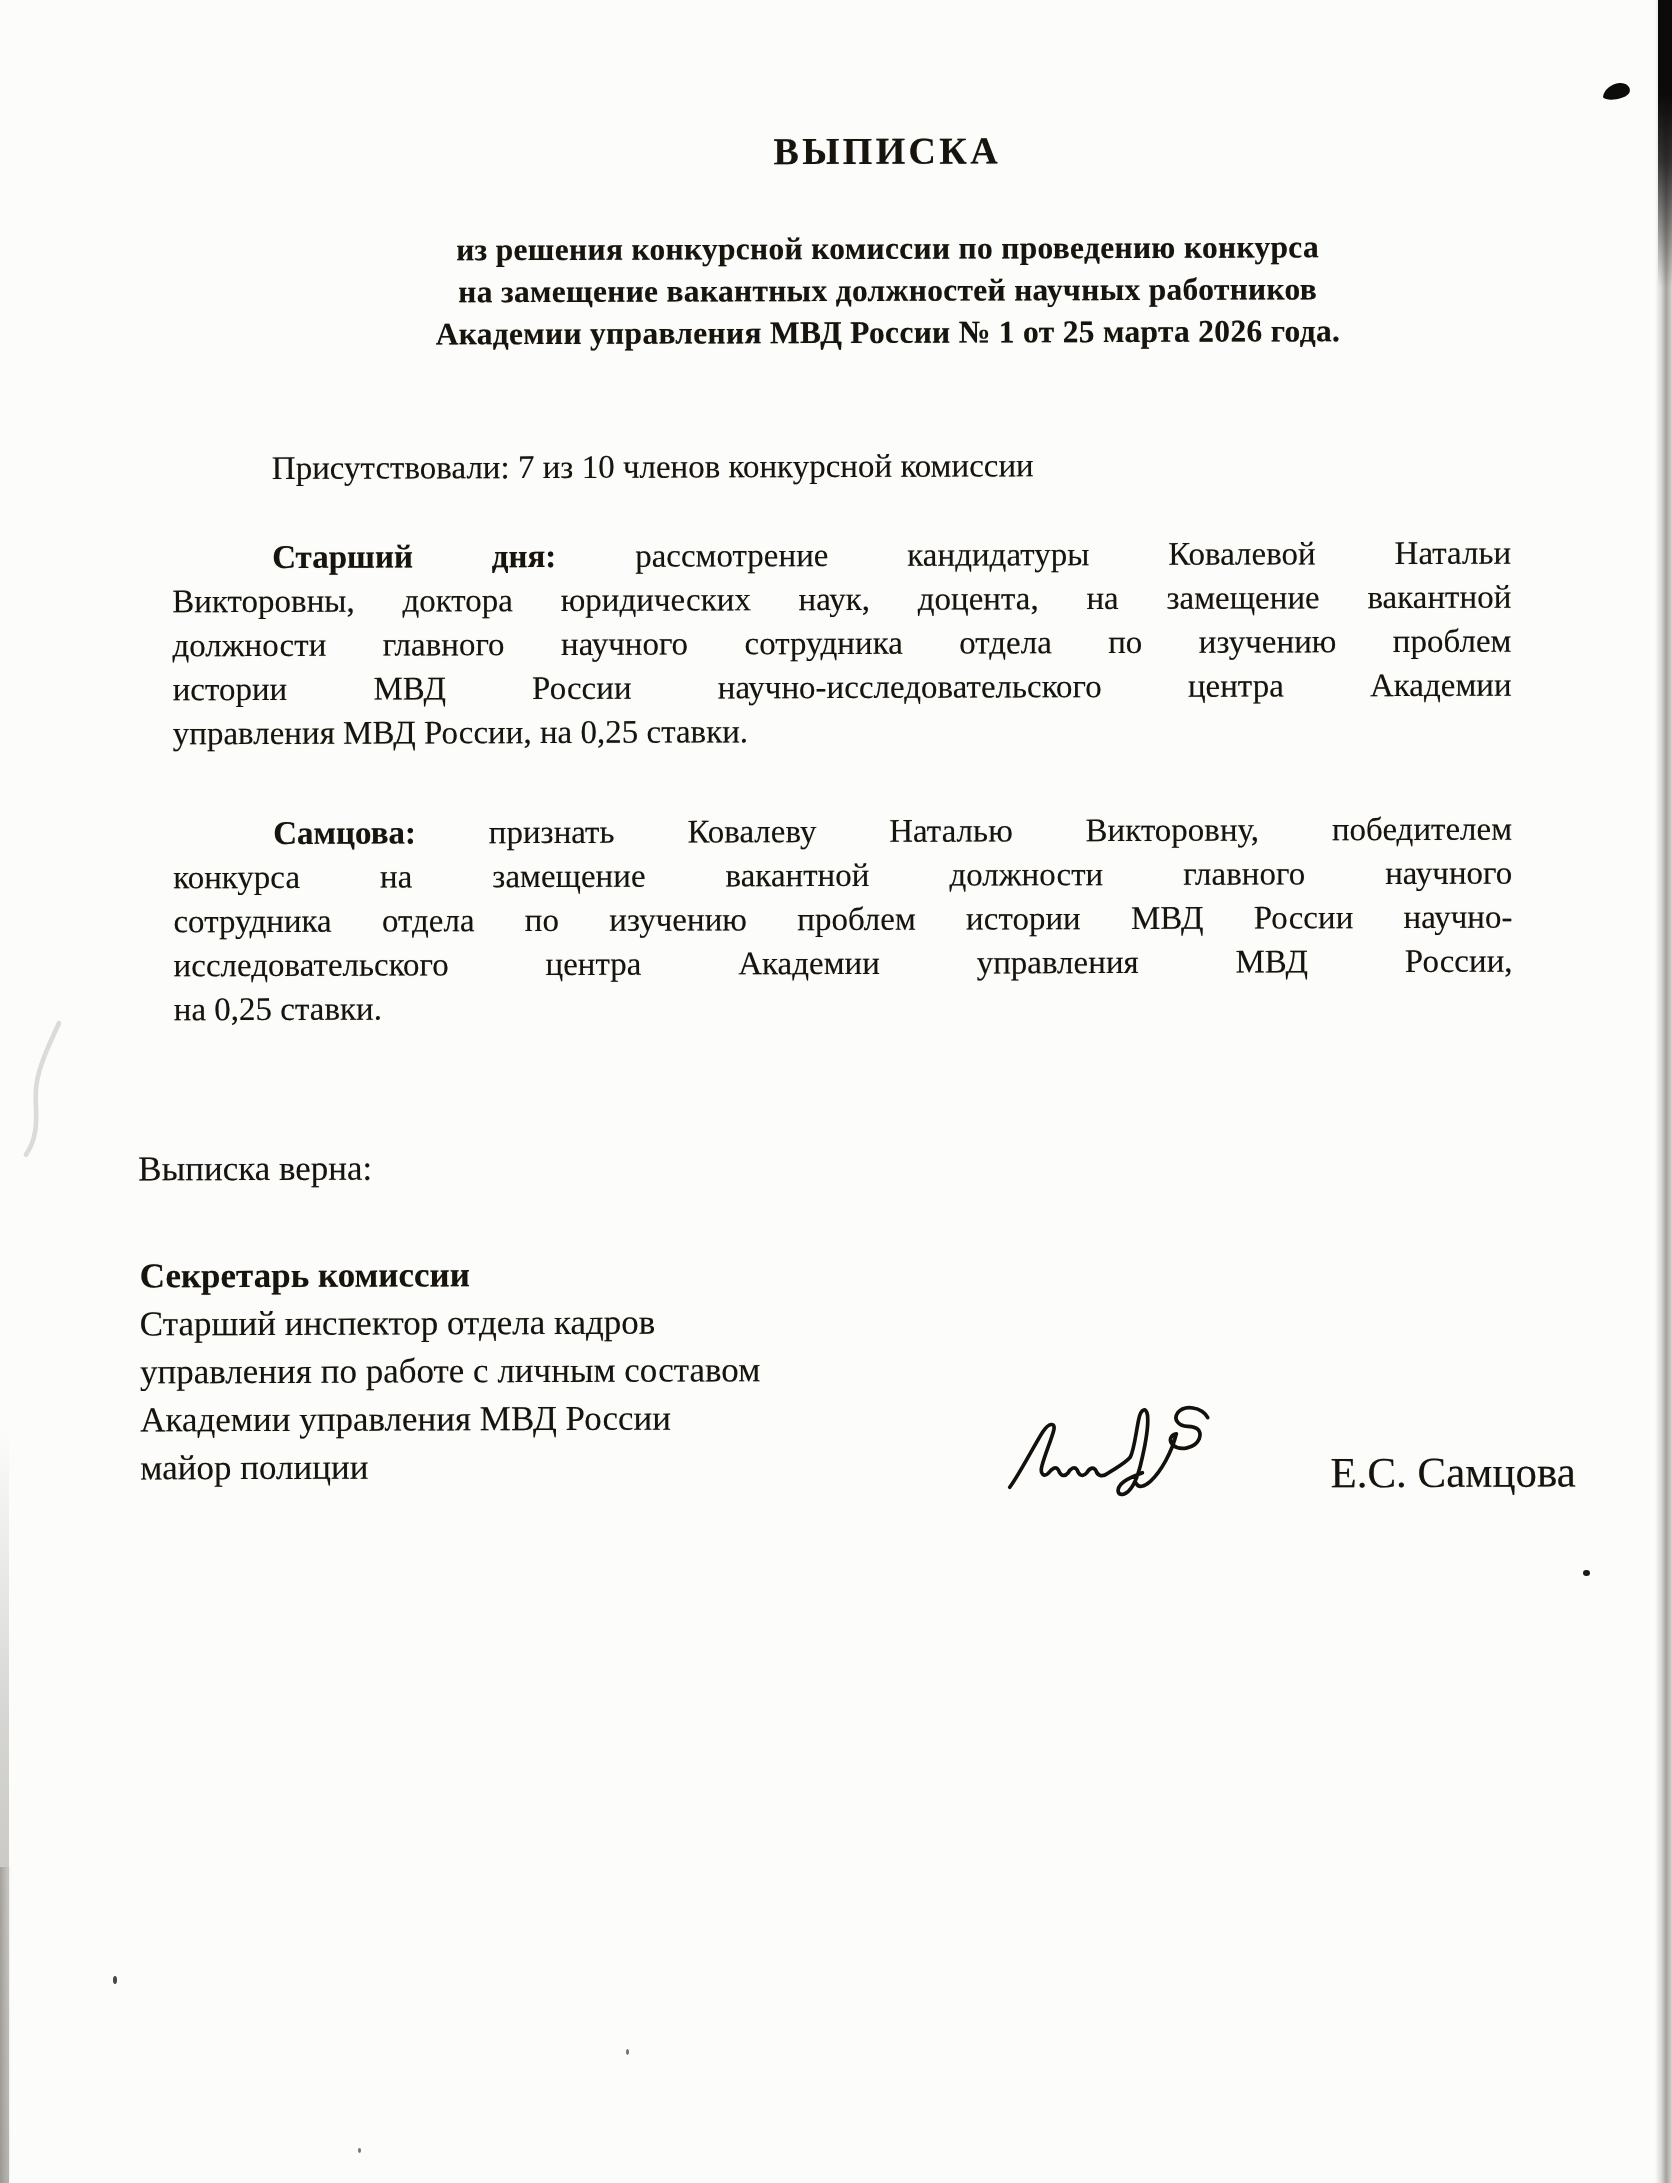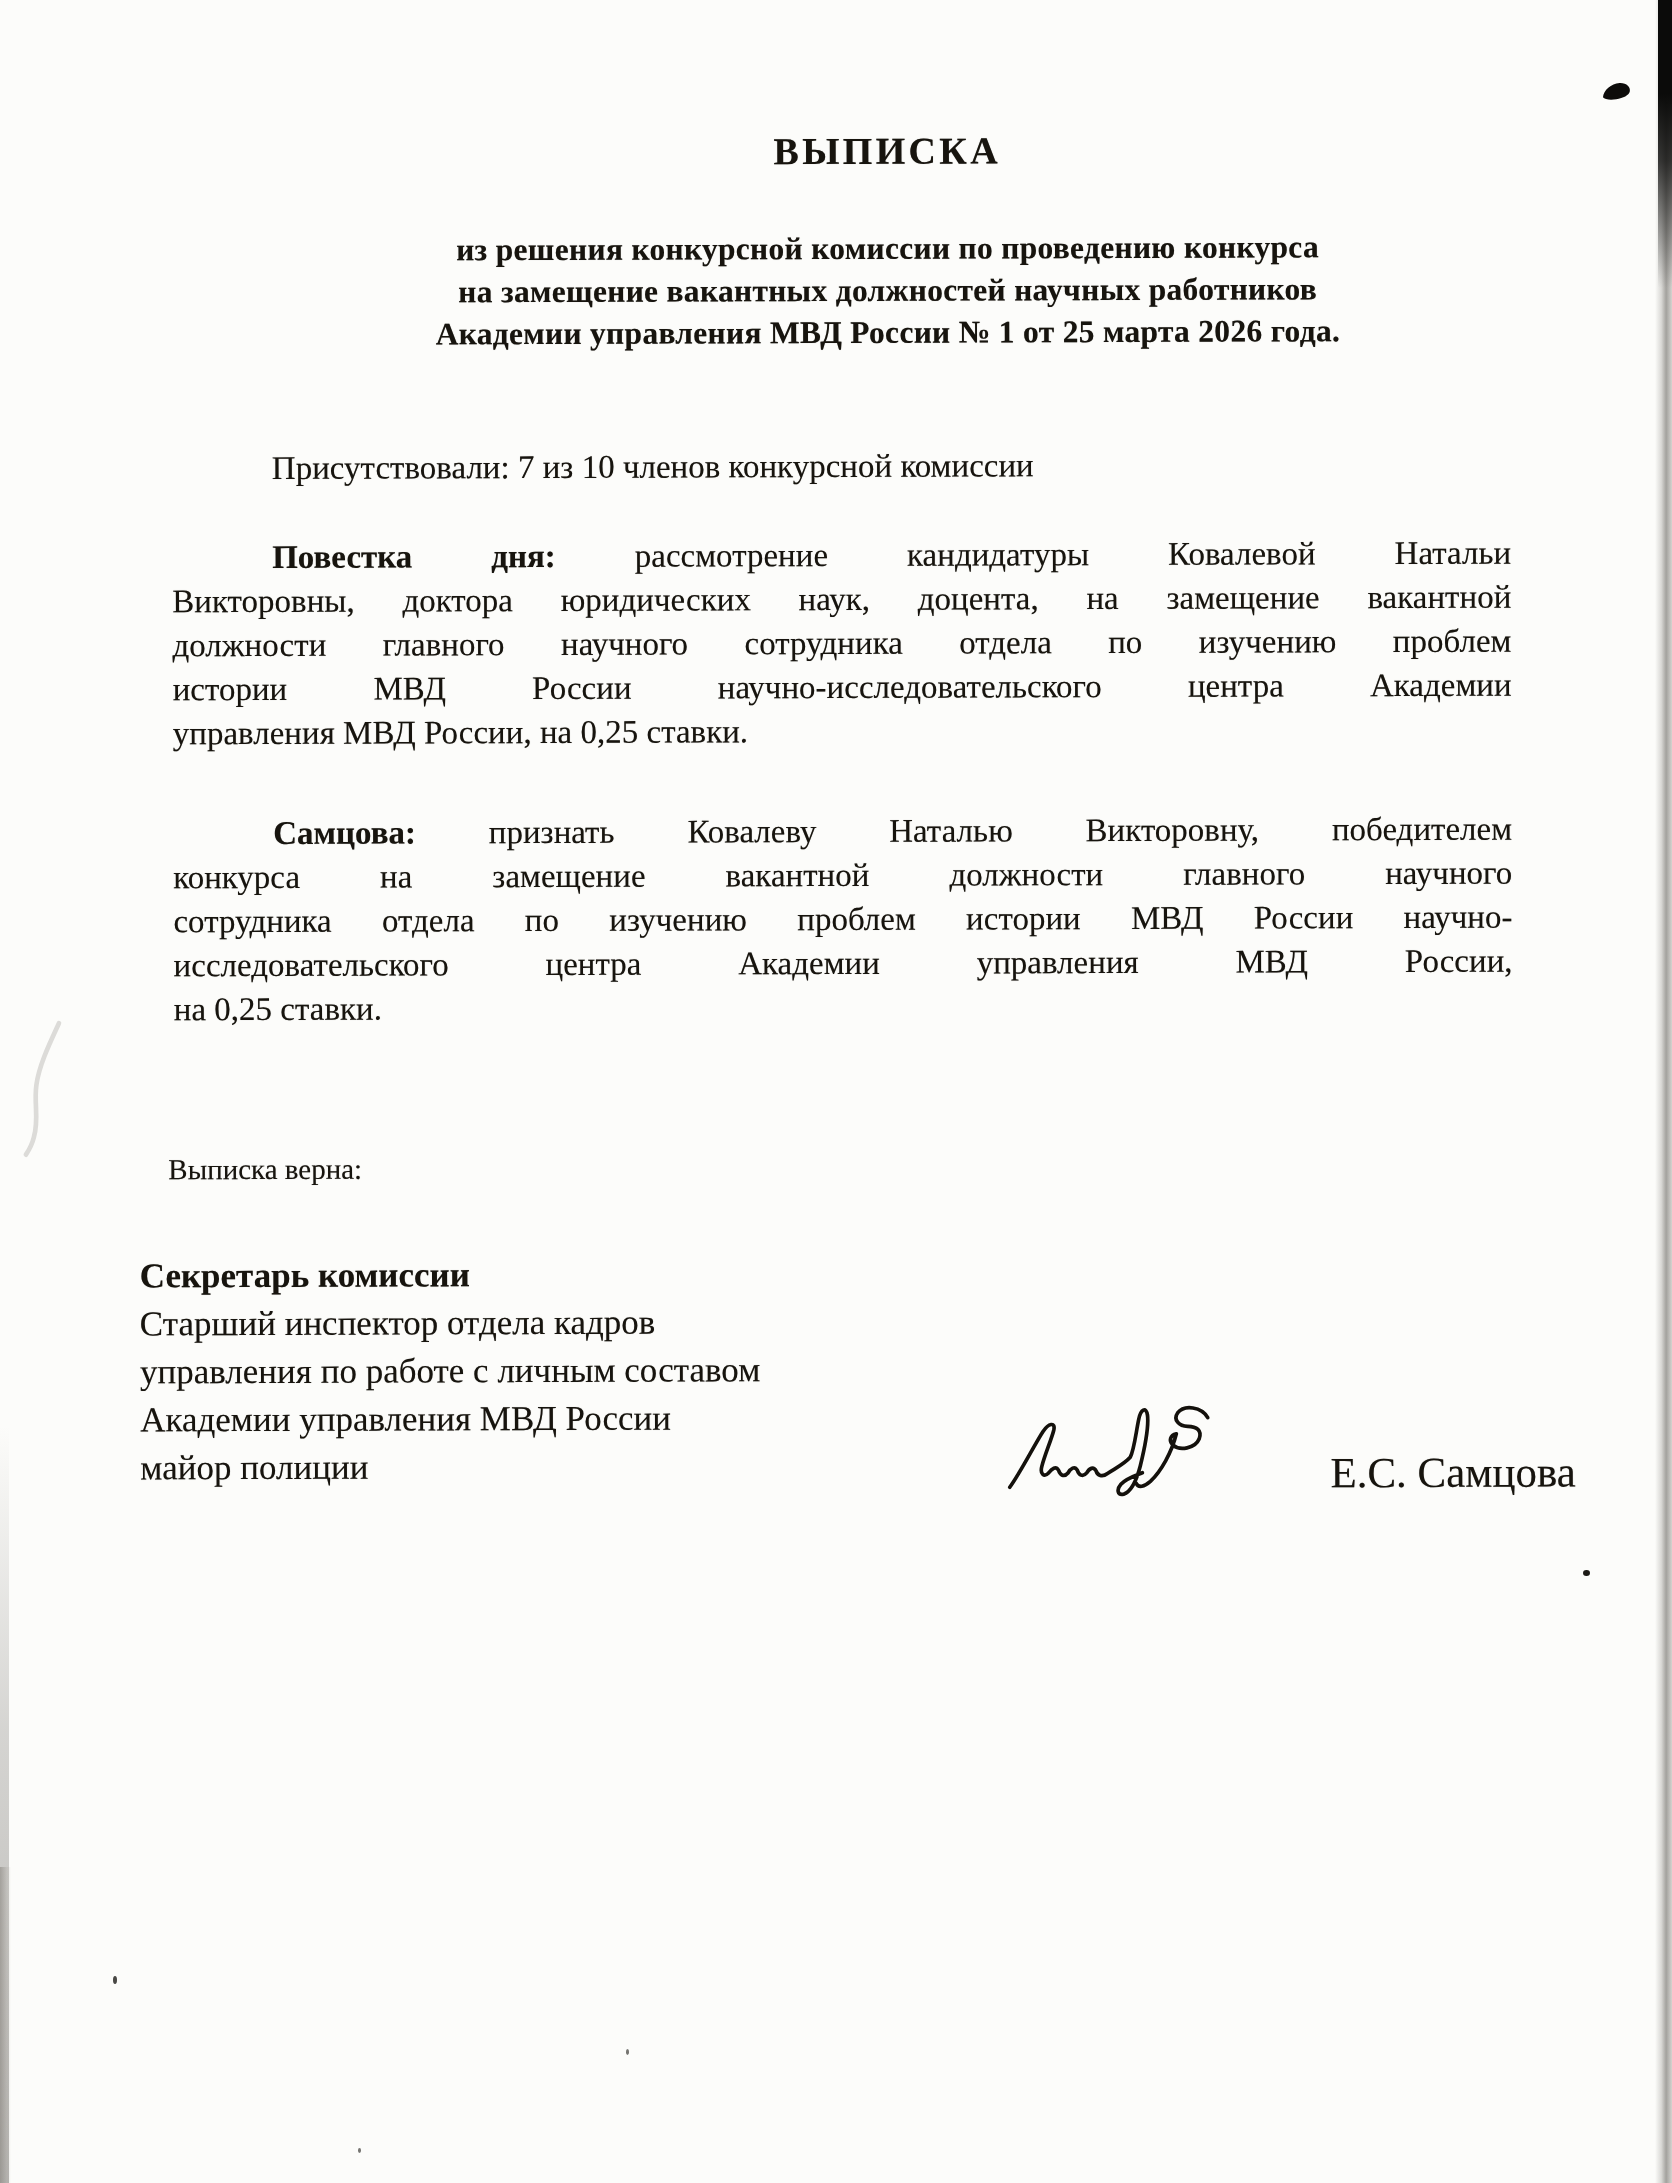--- a/index.html
+++ b/index.html
@@ -30,21 +30,21 @@
   }
 
   .para { position:absolute; left:174px; width:1339px; font-size:33px; line-height:44px; }
   .para.agenda   { top:533px; }
   .para.decision { top:809px; }
   .para .line { text-align:justify; text-align-last:justify; }
   .para .line:first-child { text-indent:100px; }
   .para .line:last-child  { text-align-last:left; }
   .para b, .subtitle b, .sigblock b { font-weight:700; }
 
-  .certify  { position:absolute; left:168px; top:1147px; font-size:29px; line-height:40px; }
+  .certify  { position:absolute; left:138px; top:1147px; font-size:35px; line-height:40px; }
   .sigblock { position:absolute; left:139px; top:1250px; width:938px; font-size:35px; line-height:48px; }
   .signame  { position:absolute; left:1329px; top:1455px; font-size:43px; line-height:40px; }
 
   .sig-svg { position:absolute; left:999px; top:1392px; }
 
   
   .pen-mark { position:absolute; left:1605px; top:84px; transform:rotate(14deg); }
   .edge-right {
     position:absolute; top:0; right:0; width:18px; height:2183px;
     background:linear-gradient(to right, rgba(120,118,115,0) 0%, rgba(165,163,158,.40) 35%, rgba(125,123,118,.70) 62%, rgba(196,194,189,.55) 100%);
@@ -78,21 +78,21 @@
 
     <div class="subtitle">
         <div class="line">из решения конкурсной комиссии по проведению конкурса</div>
         <div class="line">на замещение вакантных должностей научных работников</div>
         <div class="line">Академии управления МВД России № 1 от 25 марта 2026 года.</div>
       </div>
 
     <div class="attendance">Присутствовали: 7 из 10 членов конкурсной комиссии</div>
 
     <div class="para agenda">
-        <div class="line"><b>Повестка дня:</b> рассмотрение кандидатуры Ковалевой Натальи</div>
+        <div class="line"><b>Старший дня:</b> рассмотрение кандидатуры Ковалевой Натальи</div>
         <div class="line">Викторовны, доктора юридических наук, доцента, на замещение вакантной</div>
         <div class="line">должности главного научного сотрудника отдела по изучению проблем</div>
         <div class="line">истории МВД России научно-исследовательского центра Академии</div>
         <div class="line">управления МВД России, на 0,25 ставки.</div>
       </div>
 
     <div class="para decision">
         <div class="line"><b>Самцова:</b> признать Ковалеву Наталью Викторовну, победителем</div>
         <div class="line">конкурса на замещение вакантной должности главного научного</div>
         <div class="line">сотрудника отдела по изучению проблем истории МВД России научно-</div>

